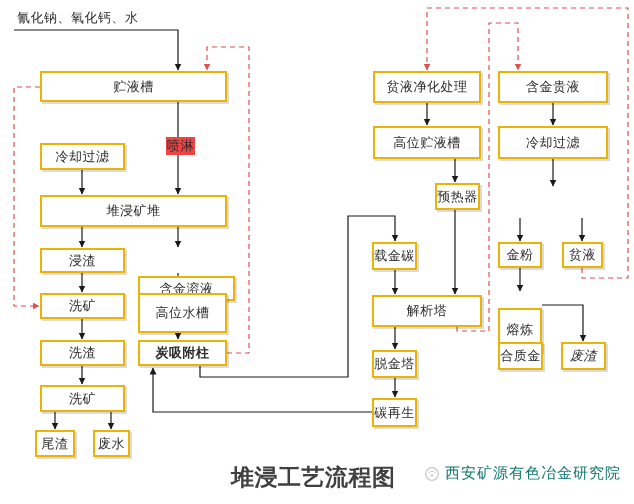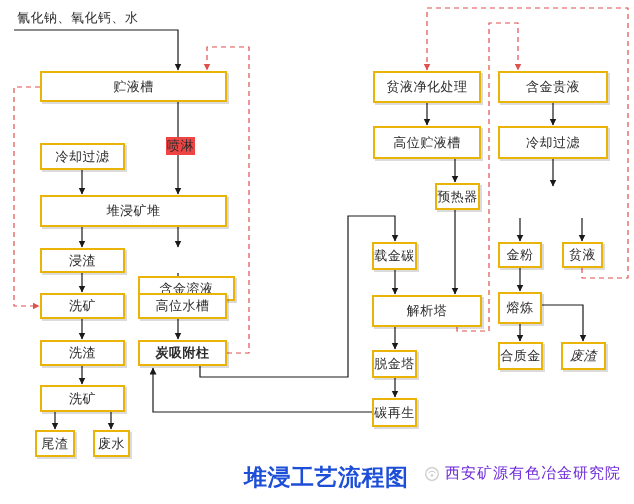--- a/index.html
+++ b/index.html
@@ -17,26 +17,26 @@
     border:2px solid #eab308;box-shadow:2px 2px 0 rgba(0,0,0,0.14);
     display:flex;align-items:center;justify-content:center;
     font-size:13px;color:#2b2b2b;letter-spacing:0.5px;white-space:nowrap;
   }
   .free-label{
     position:absolute;font-size:13px;color:#2b2b2b;letter-spacing:0.5px;white-space:nowrap;
   }
   .input-label{left:17px;top:9px;}
   .spray-label{left:166px;top:137px;background:#ef4444;padding:0 1px;}
   .title{
-    position:absolute;left:244px;top:462px;font-size:23px;font-weight:700;
-    color:#1d4ed8;letter-spacing:0.5px;white-space:nowrap;
+    position:absolute;left:231px;top:462px;font-size:23px;font-weight:700;
+    color:#404040;letter-spacing:0.5px;white-space:nowrap;
   }
   .watermark{
     position:absolute;left:424px;top:464px;display:flex;align-items:center;gap:5px;
-    color:#6d28d9;font-size:15px;letter-spacing:1px;white-space:nowrap;
+    color:#0f766e;font-size:15px;letter-spacing:1px;white-space:nowrap;
     text-shadow:1px 1px 0 #ffffff;
   }
   .logo{display:inline-flex;align-items:center;}
 </style>
 </head>
 <body>
 
 <div class="canvas">
 
   <svg class="edges" width="634" height="504" viewBox="0 0 634 504">
@@ -81,38 +81,38 @@
       <polyline points="582,268 582,278 628,278 628,8 427,8 427,70" class="edge dashed" marker-end="url(#arrow-red)"></polyline>
     </svg>
 
   <div class="nodes">
       <div class="node" style="left: 40px; top: 71px; width: 187px; height: 31px;">贮液槽</div>
       <div class="node" style="left: 40px; top: 143px; width: 85px; height: 27px;">冷却过滤</div>
       <div class="node" style="left: 40px; top: 195px; width: 187px; height: 32px;">堆浸矿堆</div>
       <div class="node" style="left: 40px; top: 248px; width: 85px; height: 25px;">浸渣</div>
       <div class="node" style="left: 138px; top: 248px; width: 97px; height: 25px; margin-top: 28px;">含金溶液</div>
       <div class="node" style="left: 40px; top: 293px; width: 85px; height: 26px;">洗矿</div>
-      <div class="node" style="left: 138px; top: 293px; width: 89px; height: 26px;">高位水槽</div>
+      <div class="node" style="left: 138px; top: 293px; width: 89px; height: 40px;">高位水槽</div>
       <div class="node" style="left: 40px; top: 340px; width: 85px; height: 26px;">洗渣</div>
       <div class="node" style="left: 138px; top: 340px; width: 89px; height: 26px; font-weight: bold;">炭吸附柱</div>
       <div class="node" style="left: 40px; top: 385px; width: 85px; height: 27px;">洗矿</div>
       <div class="node" style="left: 35px; top: 430px; width: 40px; height: 27px;">尾渣</div>
       <div class="node" style="left: 93px; top: 430px; width: 37px; height: 27px; text-align: center;">废水</div>
       <div class="node" style="left: 373px; top: 71px; width: 108px; height: 32px;">贫液净化处理</div>
       <div class="node" style="left: 373px; top: 126px; width: 108px; height: 33px;">高位贮液槽</div>
       <div class="node" style="left: 435px; top: 183px; width: 45px; height: 27px;">预热器</div>
       <div class="node" style="left: 372px; top: 242px; width: 45px; height: 28px;">载金碳</div>
       <div class="node" style="left: 372px; top: 295px; width: 110px; height: 32px;">解析塔</div>
       <div class="node" style="left: 372px; top: 350px; width: 45px; height: 28px;">脱金塔</div>
       <div class="node" style="left: 372px; top: 398px; width: 45px; height: 29px;">碳再生</div>
       <div class="node" style="left: 498px; top: 71px; width: 110px; height: 32px;">含金贵液</div>
       <div class="node" style="left: 498px; top: 126px; width: 110px; height: 33px;">冷却过滤</div>
       <div class="node" style="left: 498px; top: 242px; width: 44px; height: 26px;">金粉</div>
       <div class="node" style="left: 562px; top: 242px; width: 41px; height: 26px;">贫液</div>
-      <div class="node" style="left: 498px; top: 292px; width: 44px; height: 32px;">熔炼</div>
+      <div class="node" style="left: 498px; top: 308px; width: 44px; height: 44px;">熔炼</div>
       <div class="node" style="left: 498px; top: 342px; width: 45px; height: 28px;">合质金</div>
       <div class="node" style="left: 561px; top: 342px; width: 45px; height: 28px; font-style: italic;">废渣</div>
     </div>
 
   <div class="free-label input-label">氰化钠、氧化钙、水</div>
 
   <div class="free-label spray-label">喷淋</div>
 
   <div class="title">堆浸工艺流程图</div>
 

